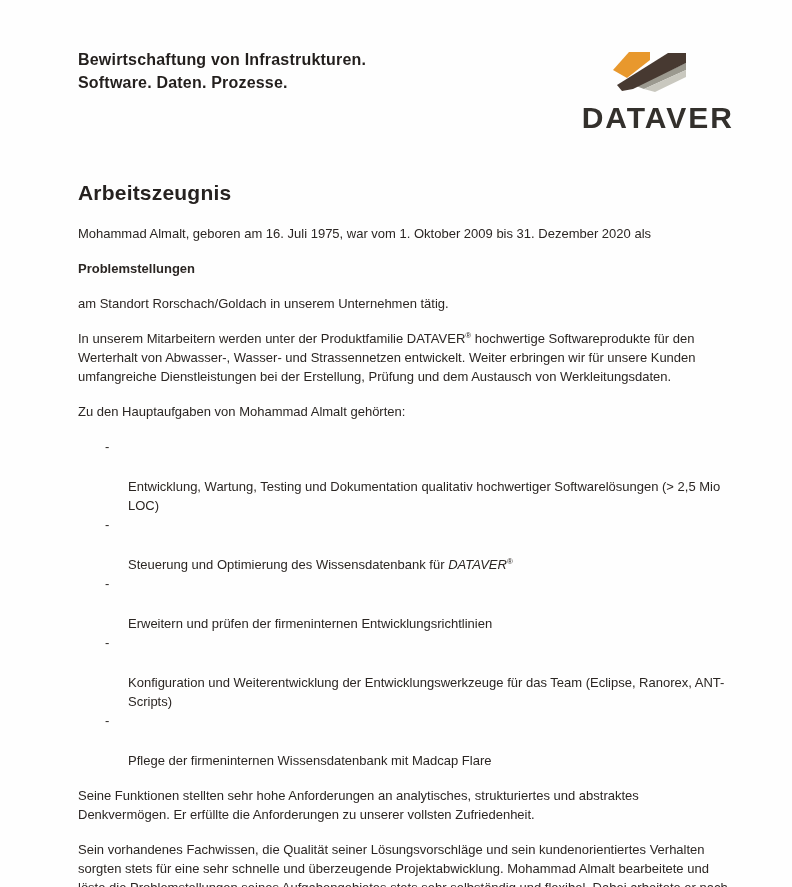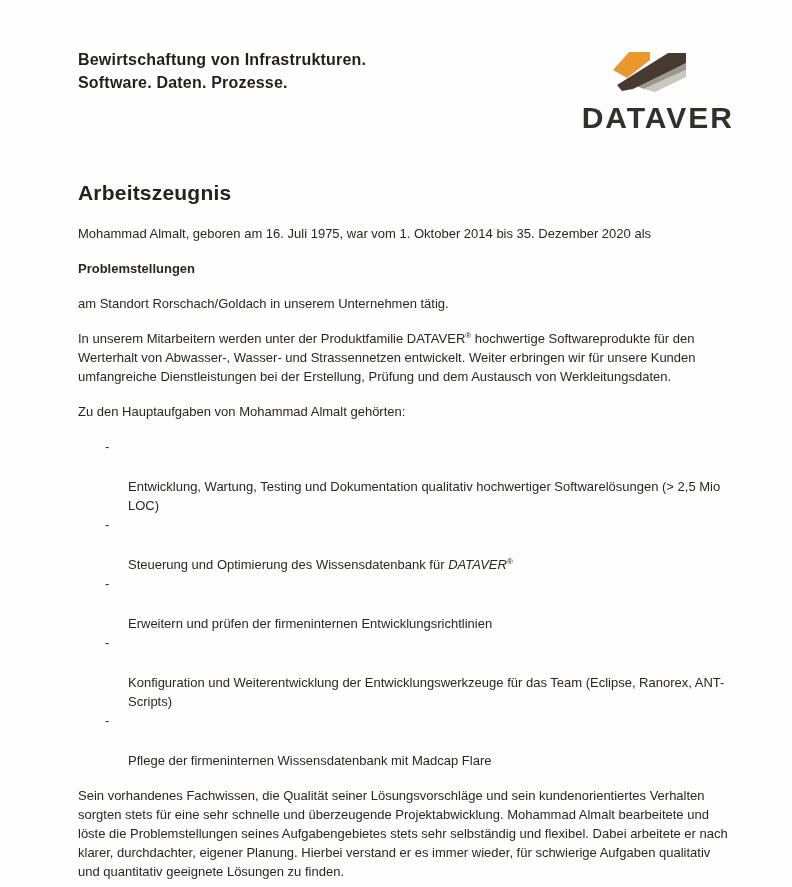--- a/index.html
+++ b/index.html
@@ -94,21 +94,21 @@
         <polygon points="17,41 68,9 86,9 86,19 33,45 22,47" fill="#473931"></polygon>
       </svg>
       <div class="wordmark">DATAVER</div>
     </div>
   </header>
 
   <main class="body-text">
 
     <h1 class="doc-title">Arbeitszeugnis</h1>
 
-    <p class="first-after-title">Mohammad Almalt, geboren am 16. Juli 1975, war vom 1. Oktober 2014 bis 35. Dezember 2020 als</p>
+    <p class="first-after-title">Mohammad Almalt, geboren am 16. Juli 1975, war vom 1. Oktober 2009 bis 31. Dezember 2020 als</p>
 
     <p class="bold">Problemstellungen</p>
 
     <p>am Standort Rorschach/Goldach in unserem Unternehmen tätig.</p>
 
     <p><span>In unserem Mitarbeitern werden unter der Produktfamilie DATAVER</span><sup class="tm">®</sup><span> hochwertige Softwareprodukte für den Werterhalt von Abwasser-, Wasser- und Strassennetzen entwickelt. Weiter erbringen wir für unsere Kunden umfangreiche Dienstleistungen bei der Erstellung, Prüfung und dem Austausch von Werkleitungsdaten.</span></p>
 
     <p>Zu den Hauptaufgaben von Mohammad Almalt gehörten:</p>
 
     <ul class="tasks">
@@ -127,19 +127,20 @@
       <li>
           <span class="dash">-</span>
           <span class="task-text"><span>Konfiguration und Weiterentwicklung der Entwicklungswerkzeuge für das Team (Eclipse, Ranorex, ANT-Scripts)</span><em class="product"></em><sup class="tm"></sup></span>
         </li>
       <li>
           <span class="dash">-</span>
           <span class="task-text"><span>Pflege der firmeninternen Wissensdatenbank mit Madcap Flare</span><em class="product"></em><sup class="tm"></sup></span>
         </li>
     </ul>
 
+    <p>Seine Funktionen stellten sehr hohe Anforderungen an analytisches, strukturiertes und abstraktes Denkvermögen. Er erfüllte die Anforderungen zu unserer vollsten Zufriedenheit.</p>
 
     <p>Sein vorhandenes Fachwissen, die Qualität seiner Lösungsvorschläge und sein kundenorientiertes Verhalten sorgten stets für eine sehr schnelle und überzeugende Projektabwicklung. Mohammad Almalt bearbeitete und löste die Problemstellungen seines Aufgabengebietes stets sehr selbständig und flexibel. Dabei arbeitete er nach klarer, durchdachter, eigener Planung. Hierbei verstand er es immer wieder, für schwierige Aufgaben qualitativ und quantitativ geeignete Lösungen zu finden.</p>
 
 
 
   </main>
 </div>
 
 </body></html>

